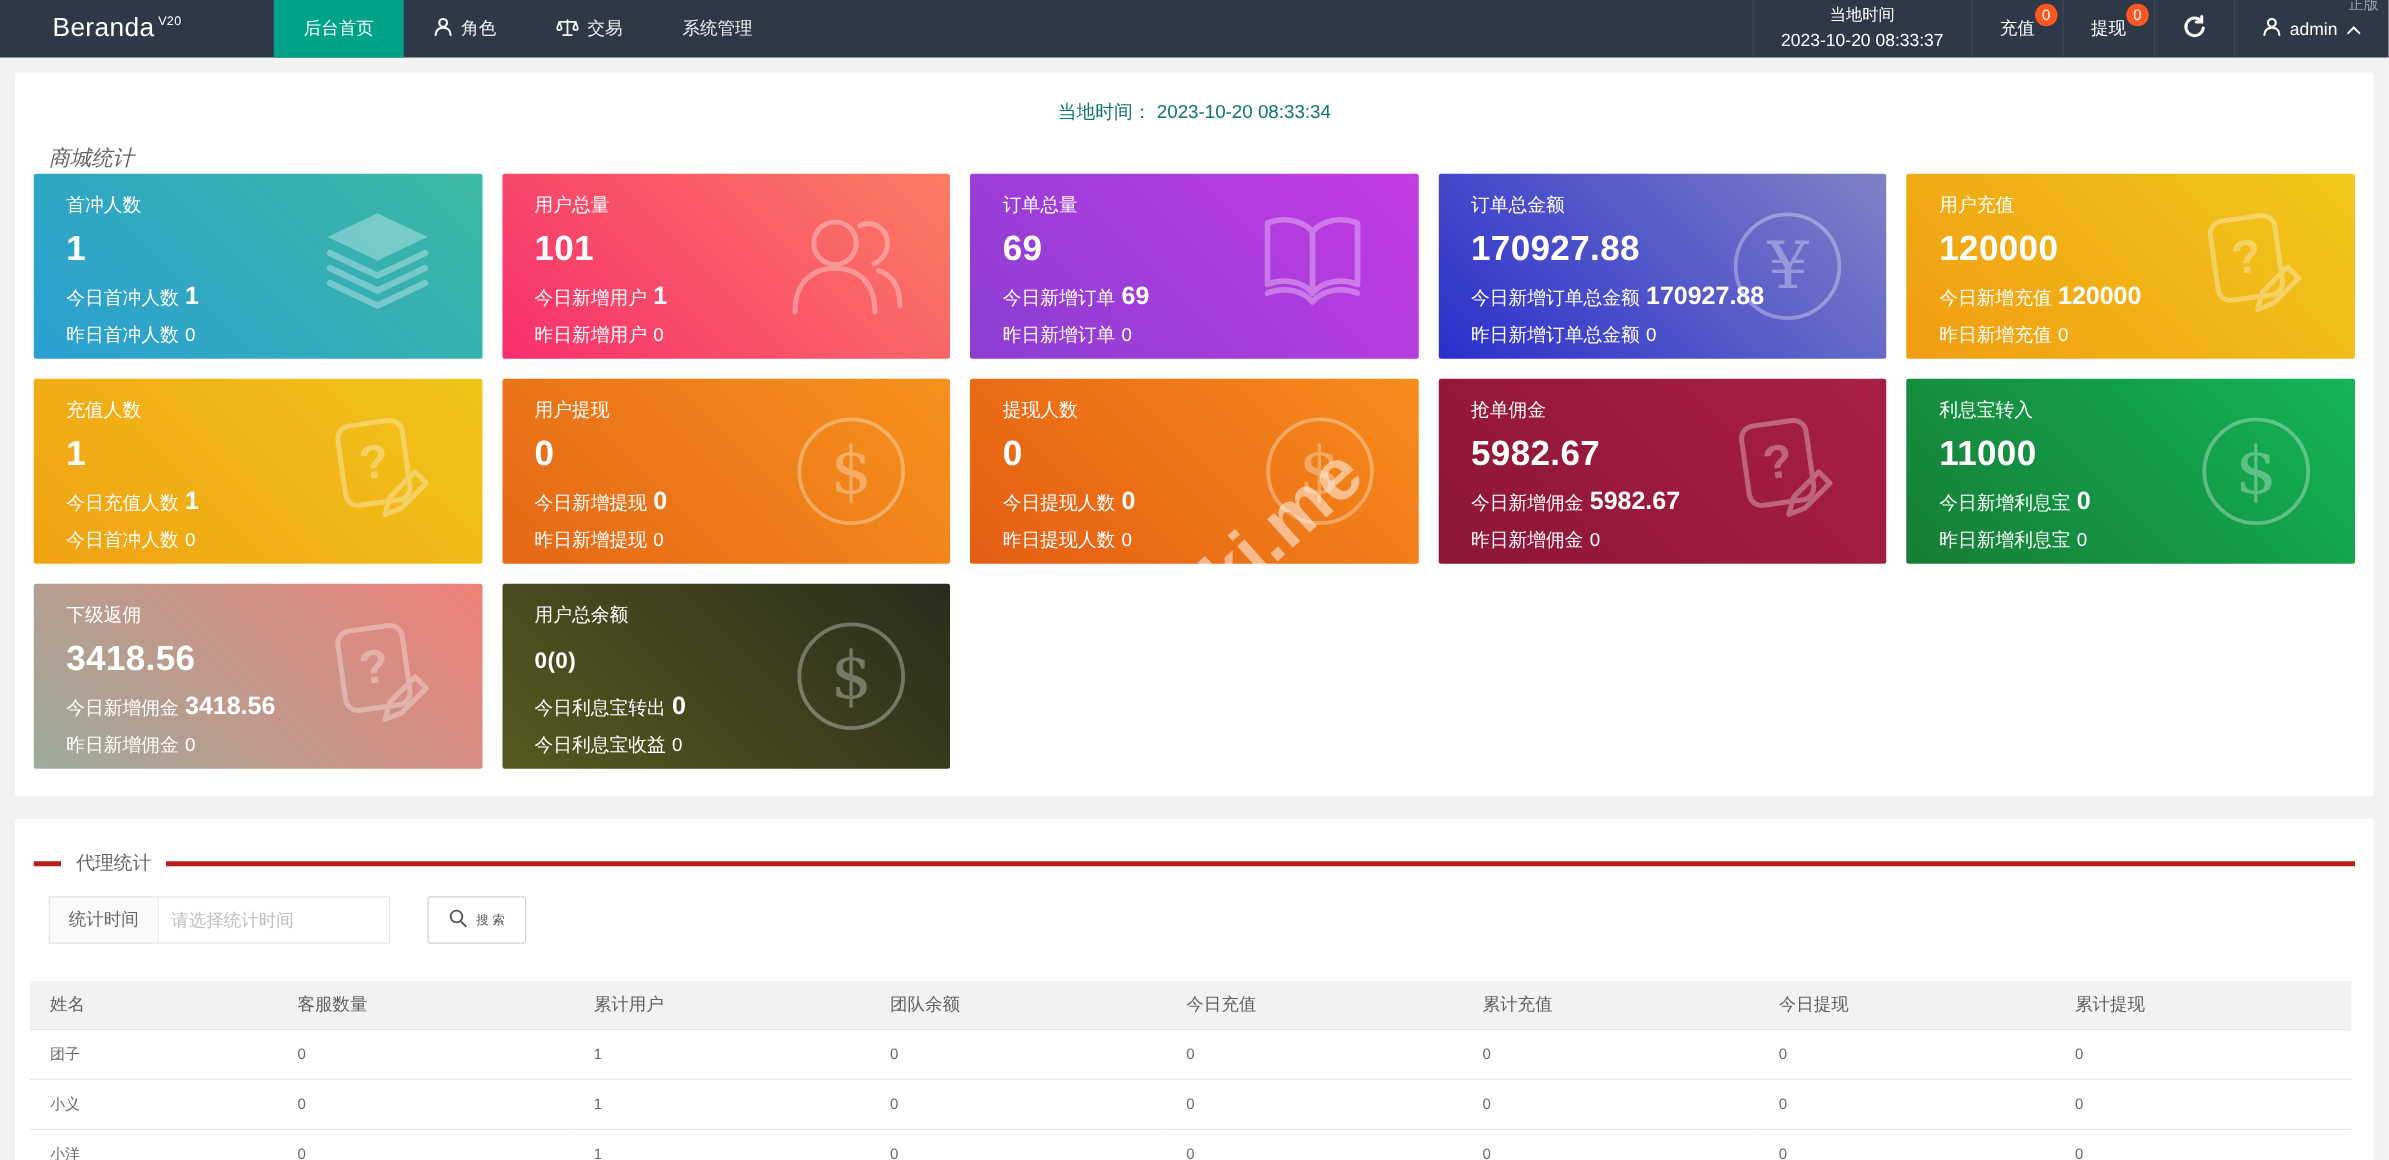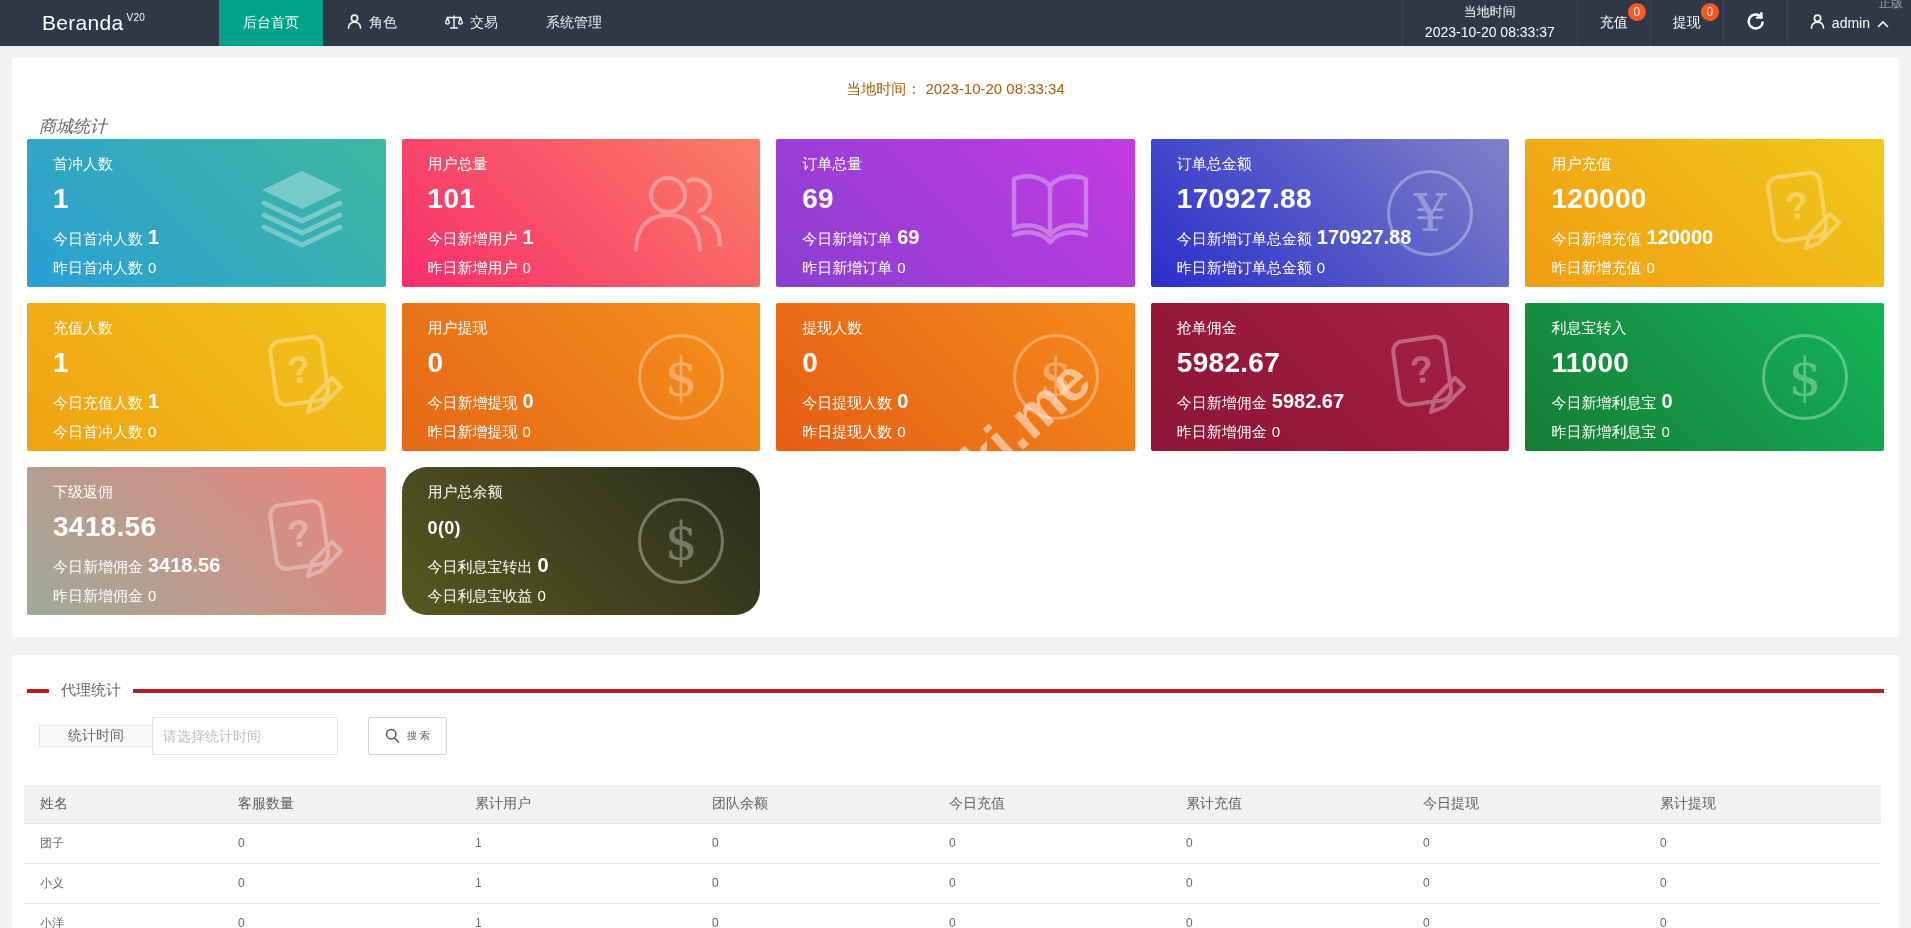--- a/index.html
+++ b/index.html
@@ -20,21 +20,21 @@
   .time-block .t1 { font-size:13px; }
   .time-block .t2 { font-size:14px; }
   .badge { position:absolute; top:3px; right:4px; background:#ff5722; color:#fff; border-radius:9px; min-width:18px; height:18px; line-height:18px; text-align:center; font-size:12px; padding:0 2px; }
   .user-cell { gap:7px; cursor:pointer; }
   .refresh-cell { cursor:pointer; }
   .license { position:absolute; top:-3px; right:8px; color:#9aa2ad; font-size:12px; line-height:1.1; }
 
   
   .panel { background:#fff; margin:0 12px; border-radius:2px; }
   .panel1 { margin-top:12px; padding:22px 15px 22px; position:relative; }
-  .center-time { text-align:center; color:#a16207; font-size:15px; }
+  .center-time { text-align:center; color:#0f766e; font-size:15px; }
   .sec-title { color:#666; font-size:17px; margin:16px 0 1px 12px;font-style:italic; }
 
   
   .cards { display:grid; grid-template-columns:repeat(5,1fr); gap:16px; }
   .card { position:relative; height:148px; border-radius:2px; color:#fff; padding:16px 0 0 26px; overflow:hidden; }
   .card .c-title { font-size:15px; }
   .card .c-value { font-size:28px; font-weight:bold; margin-top:9px; letter-spacing:.3px; }
   .card.small-value .c-value { font-size:18px; margin-top:16px; }
   .card .c-l2 { margin-top:11px; font-size:15px; }
   .card .c-l2 b { font-size:20px; margin-left:5px; }
@@ -45,21 +45,21 @@
   .coin { width:86px; height:86px; border:3px solid #fff; border-radius:50%; display:flex; align-items:center; justify-content:center; font-size:52px; font-family:"DejaVu Serif",serif; color:#fff; }
 
   
   .watermark { position:absolute; left:822px; top:352px; width:330px; text-align:center; transform:rotate(-42deg); font-size:58px; font-weight:bold; color:rgba(255,255,255,.5); z-index:15; pointer-events:none; white-space:nowrap; }
 
   
   .panel2 { margin-top:18px; padding:26px 0 80px; }
   fieldset.agent-field { border:none; border-top:4px solid #b91c1c; margin:0 15px; }
   fieldset.agent-field legend { margin-left:22px; padding:0 12px; color:#666; font-size:15px; }
   .filter-row { display:flex; align-items:center; margin:17px 15px 0 27px; }
-  .addon { height:22px; display:flex; align-items:center; padding:0 28px; background:#fafafa; border:1px solid #e6e6e6; border-right:none; color:#666; font-size:14px; }
+  .addon { height:38px; display:flex; align-items:center; padding:0 15px; background:#fafafa; border:1px solid #e6e6e6; border-right:none; color:#666; font-size:14px; }
   .date-input { height:38px; width:186px; border:1px solid #e6e6e6; padding:0 10px; font-size:14px; color:#666; outline:none; background:#fff; }
   .date-input::placeholder { color:#bfbfbf; }
   .search-btn { margin-left:30px; height:38px; padding:0 16px; background:#fff; border:1px solid #d2d2d2; border-radius:2px; display:flex; align-items:center; gap:7px; font-size:10px; color:#555; cursor:pointer; }
 
   table.agent-table { border-collapse:collapse; width:calc(100% - 30px); margin:30px 15px 0 12px; table-layout:fixed; }
   .agent-table th { background:#f2f2f2; font-weight:normal; color:#5f5f5f; text-align:left; height:38px; padding:0 16px; font-size:14px; border-bottom:1px solid #e6e6e6; }
   .agent-table td { height:40px; padding:0 16px; color:#666; font-size:12px; border-bottom:1px solid #e6e6e6; background:#fff; }
 </style>
 </head>
 <body>
@@ -272,21 +272,21 @@
     <div class="c-l3"><span class="lbl">昨日新增佣金</span><span class="num">0</span></div>
     <div class="c-icon"><svg width="94" height="94" viewBox="0 0 94 94" fill="none" stroke="#fff" stroke-width="4" stroke-linecap="round" stroke-linejoin="round">
             <g transform="rotate(-8 42 42)">
               <rect x="17" y="11" width="52" height="64" rx="10"></rect>
               <text x="43" y="55" text-anchor="middle" font-size="38" font-weight="bold" fill="#fff" stroke="none" font-family="Liberation Sans,sans-serif">?</text>
             </g>
             <path d="M52 84 L56 70 L76 50 L85 59 L65 79 Z"></path>
           </svg></div>
   </div>
 
-  <div class="card small-value" style="background: linear-gradient(45deg, rgb(86, 89, 31), rgb(42, 44, 28)); border-radius: 25px;">
+  <div class="card small-value" style="background: linear-gradient(45deg, rgb(86, 89, 31), rgb(42, 44, 28));">
     <div class="c-title">用户总余额</div>
     <div class="c-value">0(0)</div>
     <div class="c-l2"><span class="lbl">今日利息宝转出</span><b class="val">0</b></div>
     <div class="c-l3"><span class="lbl">今日利息宝收益</span><span class="num">0</span></div>
     <div class="c-icon">
           <div class="coin">$</div>
         </div>
   </div>
 </div>
   <div class="watermark">uoki.me</div>

